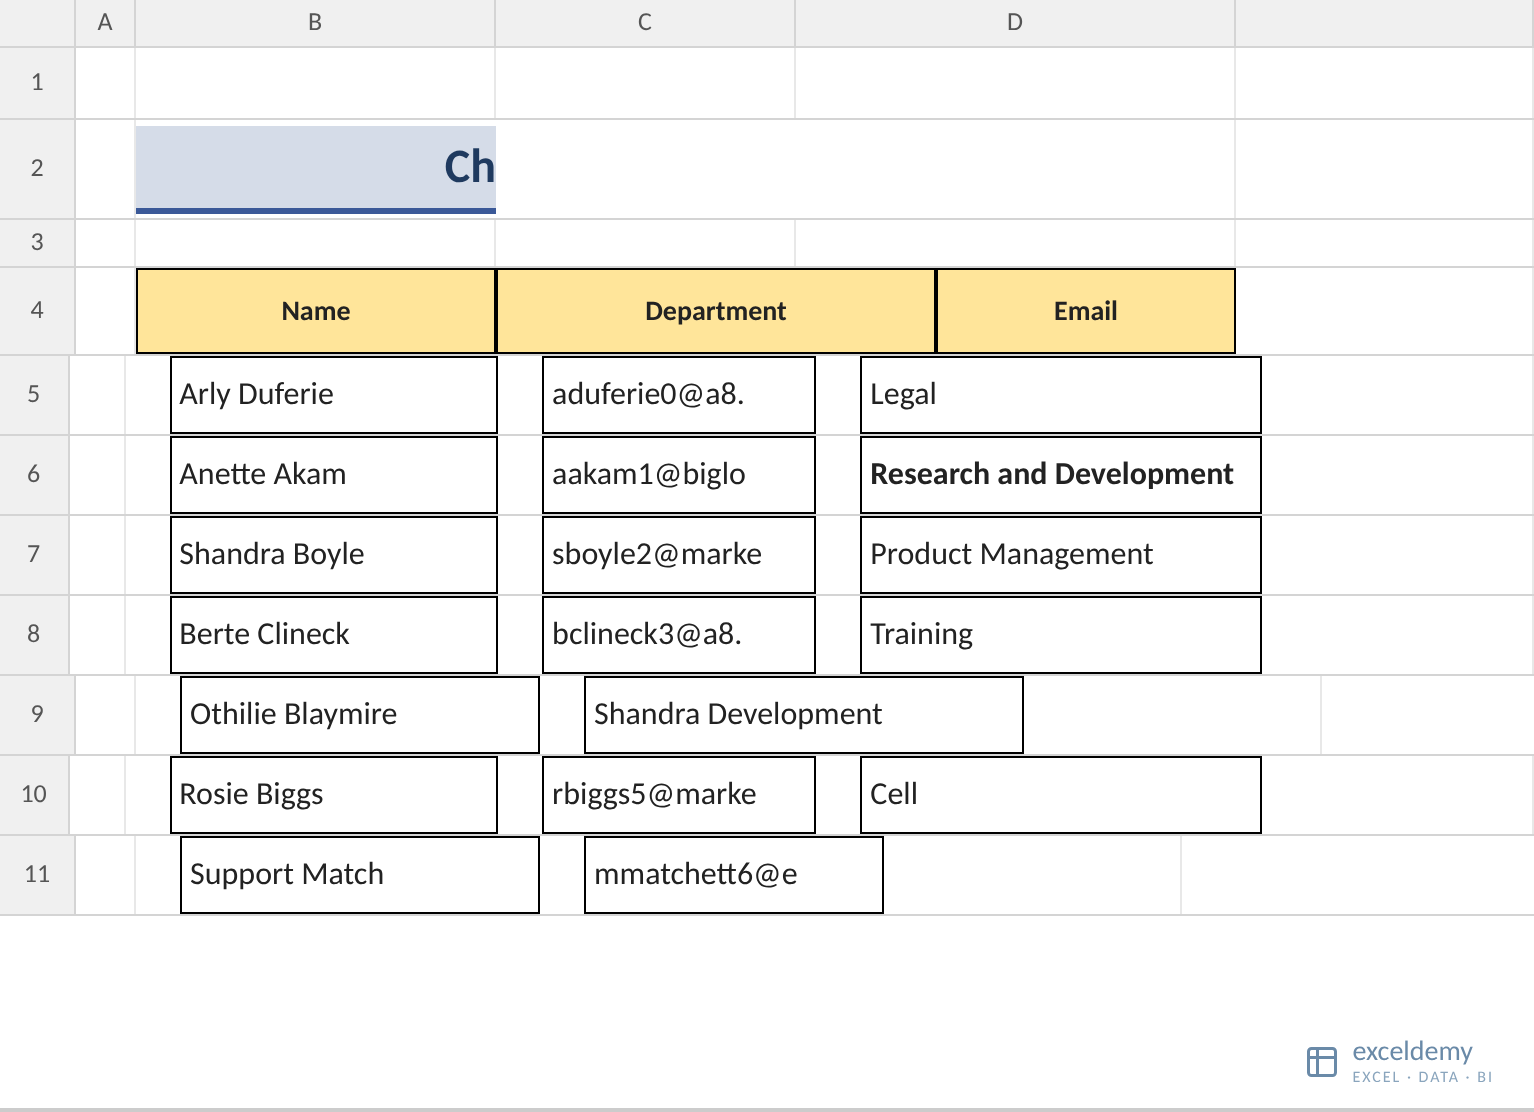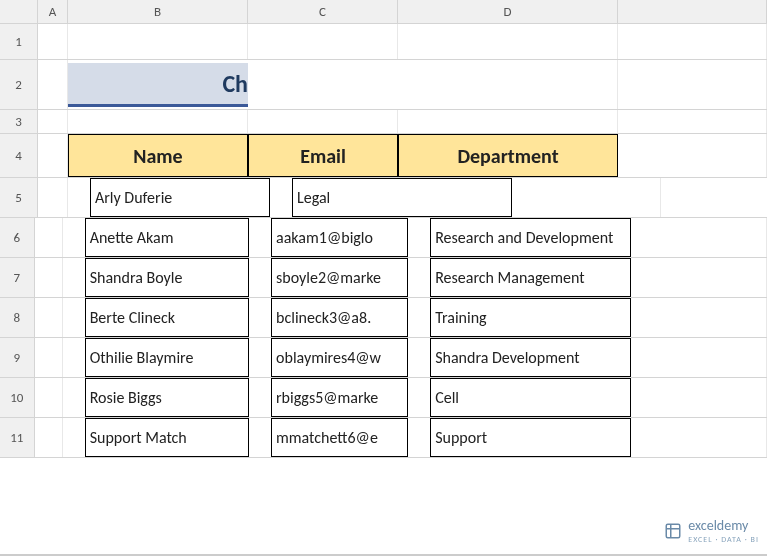--- a/index.html
+++ b/index.html
@@ -93,38 +93,39 @@
       justify-content: center;
       font-size: 24px;
       font-weight: bold;
       color: #1f3a5f;
     }
     
     .header-cell {
       background: #ffe59a;
       border: 1px solid #000;
       font-weight: bold;
-      font-size: 20px;
+      font-size: 14px;
       justify-content: center;
     }
     .data-cell {
       border: 1px solid #000;
       background: #fff;
       margin-left: 22px;
     }
     .dept-wrap {
       white-space: normal;
       line-height: 1.1;
       overflow: hidden;
+      font-weight: bold;
     }
     
     .watermark {
       position: absolute;
       bottom: 12px;
-      right: 8px;
+      right: 20px;
       display: flex;
       align-items: center;
       gap: 6px;
       color: #6a8aa8;
       font-size: 14px;
     }
     .watermark-icon {
       width: 18px;
       height: 18px;
     }
@@ -183,84 +184,83 @@
     <div class="cell col-B"></div>
     <div class="cell col-C"></div>
     <div class="cell col-D"></div>
     <div class="cell col-E"></div>
   </div>
 
   <div class="row row-4">
     <div class="row-header">4</div>
     <div class="cell col-A"></div>
     <div class="cell col-B header-cell">Name</div>
+    <div class="cell col-D header-cell">Department</div>
     <div class="cell col-C header-cell">Email</div>
-    <div class="cell col-D header-cell">Department</div>
     <div class="cell col-E"></div>
   </div>
 
   <div class="row row-data">
     <div class="row-header">5</div>
     <div class="cell col-A"></div>
     <div class="cell col-B data-cell">Arly Duferie</div>
+    <div class="cell col-C data-cell">aduferie0@a8.</div>
     <div class="cell col-D data-cell">Legal</div>
     <div class="cell col-E"></div>
   </div>
 
   <div class="row row-6">
     <div class="row-header">6</div>
     <div class="cell col-A"></div>
     <div class="cell col-B data-cell">Anette Akam</div>
     <div class="cell col-C data-cell">aakam1@biglo</div>
     <div class="cell col-D data-cell dept-wrap">Research and Development</div>
     <div class="cell col-E"></div>
   </div>
 
   <div class="row row-data">
     <div class="row-header">7</div>
     <div class="cell col-A"></div>
     <div class="cell col-B data-cell">Shandra Boyle</div>
     <div class="cell col-C data-cell">sboyle2@marke</div>
-    <div class="cell col-D data-cell">Research Management</div>
+    <div class="cell col-D data-cell">Product Management</div>
     <div class="cell col-E"></div>
   </div>
 
   <div class="row row-data">
     <div class="row-header">8</div>
     <div class="cell col-A"></div>
     <div class="cell col-B data-cell">Berte Clineck</div>
     <div class="cell col-C data-cell">bclineck3@a8.</div>
     <div class="cell col-D data-cell">Training</div>
     <div class="cell col-E"></div>
   </div>
 
   <div class="row row-data">
     <div class="row-header">9</div>
     <div class="cell col-A"></div>
     <div class="cell col-B data-cell">Othilie Blaymire</div>
-    <div class="cell col-C data-cell">oblaymires4@w</div>
     <div class="cell col-D data-cell">Shandra Development</div>
     <div class="cell col-E"></div>
   </div>
 
   <div class="row row-data">
     <div class="row-header">10</div>
     <div class="cell col-A"></div>
     <div class="cell col-B data-cell">Rosie Biggs</div>
     <div class="cell col-C data-cell">rbiggs5@marke</div>
     <div class="cell col-D data-cell">Cell</div>
     <div class="cell col-E"></div>
   </div>
 
   <div class="row row-data">
     <div class="row-header">11</div>
     <div class="cell col-A"></div>
     <div class="cell col-B data-cell">Support Match</div>
     <div class="cell col-C data-cell">mmatchett6@e</div>
-    <div class="cell col-D data-cell">Support</div>
     <div class="cell col-E"></div>
   </div>
 
   <div class="watermark">
     <svg class="watermark-icon" viewBox="0 0 24 24" fill="none" stroke="#6a8aa8" stroke-width="2">
       <rect x="3" y="3" width="18" height="18" rx="2"></rect>
       <path d="M3 9h18M9 3v18"></path>
     </svg>
     <div>
       <span>exceldemy</span>

